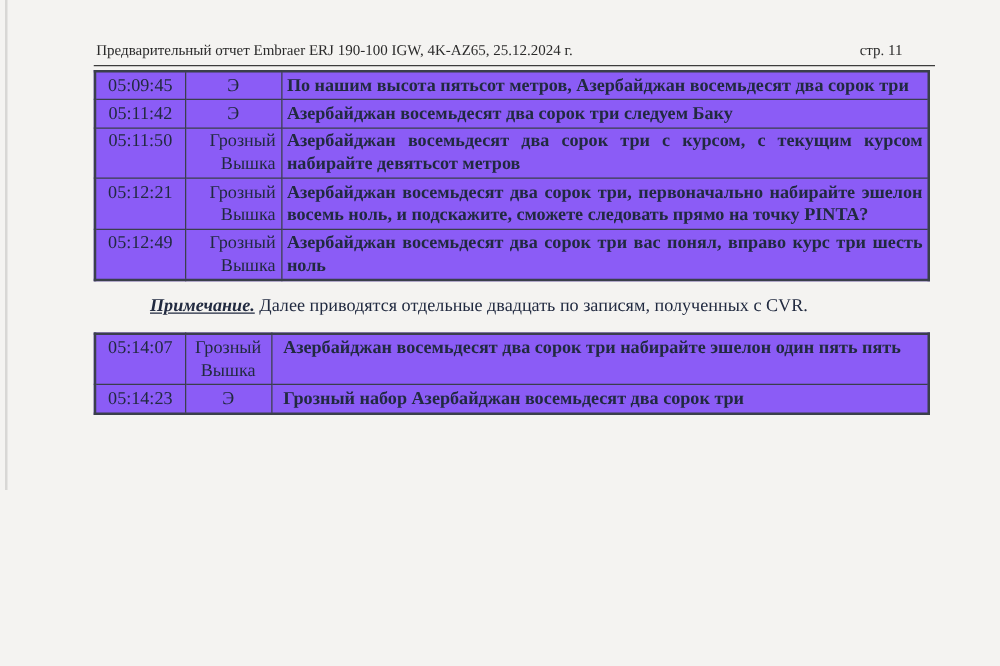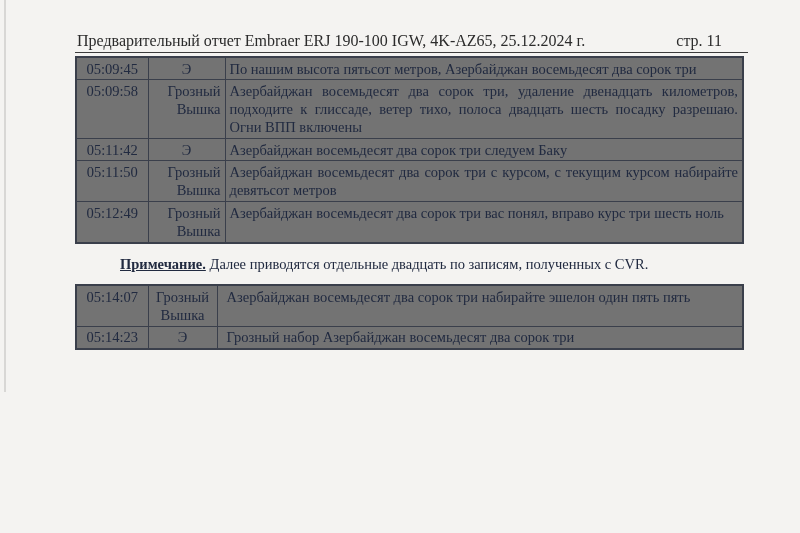--- a/index.html
+++ b/index.html
@@ -32,63 +32,65 @@
   .doc {
     position: absolute;
     left: 75px;
     top: 32px;
     width: 673px;
   }
   .doc-header {
     display: flex;
     justify-content: space-between;
     align-items: flex-end;
-    font-size: 16px;
+    font-size: 12px;
     line-height: 17px;
     color: var(--header-ink);
     padding-left: 2px;
   }
   .doc-header .pagenum { padding-right: 26px; }
   .header-rule {
     margin-top: 3px;
     border-bottom: 1.8px solid #3c3c3c;
   }
   table.transcript {
     border-collapse: collapse;
     table-layout: fixed;
     width: 669px;
-    background: #737373;
+    background: #8b5cf6;
   }
   table.transcript.t1 { margin-top: 3px; }
   table.transcript td {
     border: 1.5px solid var(--border);
     vertical-align: top;
     font-size: 14.5px;
     line-height: 18.3px;
     padding: 1.5px 4px;
     color: var(--ink);
   }
   table.transcript { border: 2px solid var(--border); }
   td.time { text-align: center; }
   td.speaker { text-align: center; }
   table.t1 td.speaker.multi { text-align: right; padding-right: 4px; }
   td.text {
     text-align: justify;
     padding-left: 6px;
     padding-right: 5px;
+    font-weight: bold;
   }
   table.t2 td.text { padding-left: 9px; }
   .note {
     margin: 11px 0 11px 45px;
     font-size: 14.5px;
     line-height: 18.5px;
     color: var(--ink);
   }
   .note .note-label {
     font-weight: bold;
+    font-style: italic;
     text-decoration: underline;
   }
 </style>
 </head>
 <body>
 
 <div class="canvas">
   <div class="page-edge"></div>
 
   <div class="doc">
@@ -105,33 +107,33 @@
           <col style="width:77px">
           <col>
       </colgroup>
       <tbody>
           <tr>
     <td class="time">05:09:45</td>
     <td class="speaker">Э</td>
     <td class="text">По нашим высота пятьсот метров, Азербайджан восемьдесят два сорок три</td>
   </tr>
           <tr>
-    <td class="time">05:09:58</td>
-    <td class="speaker multi">Грозный Вышка</td>
-    <td class="text">Азербайджан восемьдесят два сорок три, удаление двенадцать километров, подходите к глиссаде, ветер тихо, полоса двадцать шесть посадку разрешаю. Огни ВПП включены</td>
-  </tr>
-          <tr>
     <td class="time">05:11:42</td>
     <td class="speaker">Э</td>
     <td class="text">Азербайджан восемьдесят два сорок три следуем Баку</td>
   </tr>
           <tr>
     <td class="time">05:11:50</td>
     <td class="speaker multi">Грозный Вышка</td>
     <td class="text">Азербайджан восемьдесят два сорок три с курсом, с текущим курсом набирайте девятьсот метров</td>
+  </tr>
+          <tr>
+    <td class="time">05:12:21</td>
+    <td class="speaker multi">Грозный Вышка</td>
+    <td class="text">Азербайджан восемьдесят два сорок три, первоначально набирайте эшелон восемь ноль, и подскажите, сможете следовать прямо на точку PINTA?</td>
   </tr>
           <tr>
     <td class="time">05:12:49</td>
     <td class="speaker multi">Грозный Вышка</td>
     <td class="text">Азербайджан восемьдесят два сорок три вас понял, вправо курс три шесть ноль</td>
   </tr>
         </tbody>
     </table>
 
     <div class="note">

